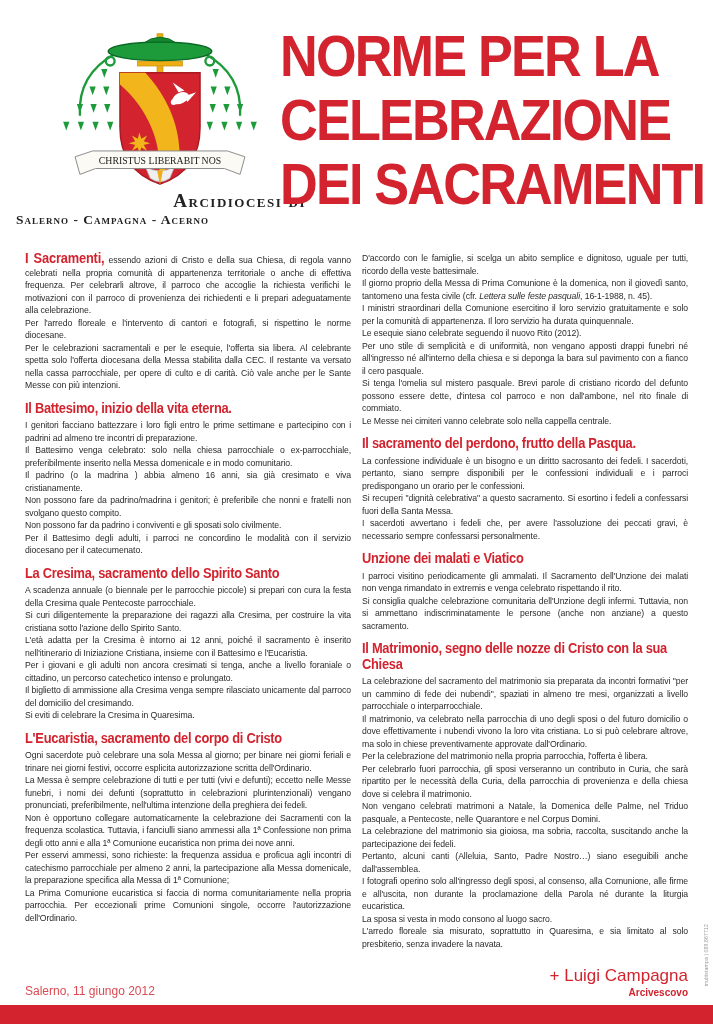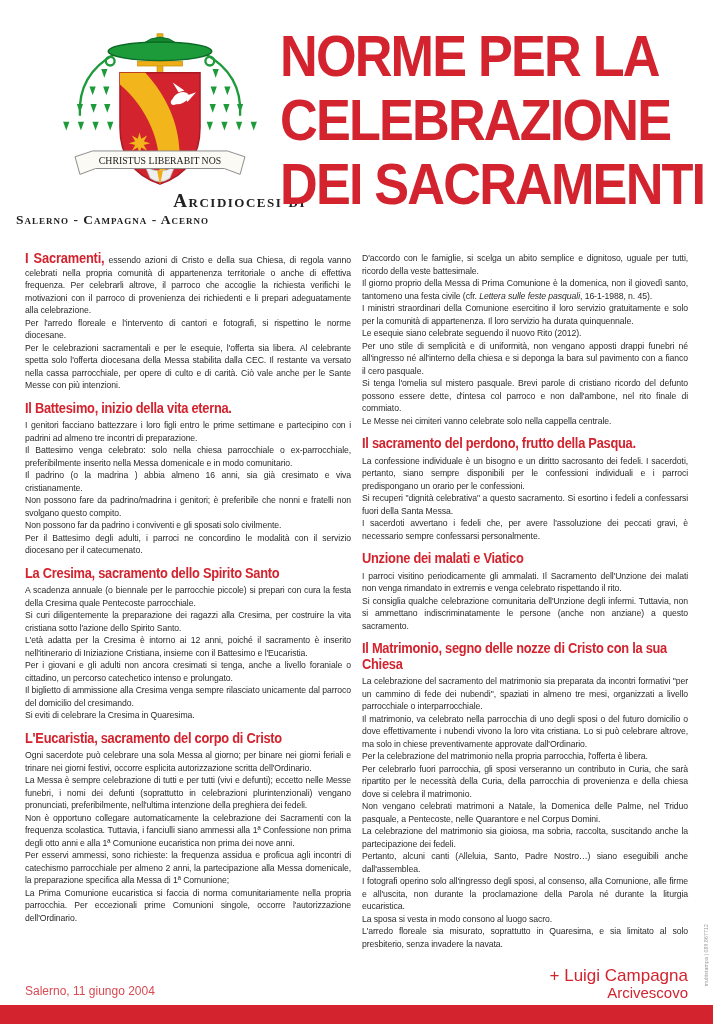--- a/index.html
+++ b/index.html
@@ -44,21 +44,21 @@
     color:#d2232e;font-weight:bold;font-size:14.5px;line-height:15.5px;
     letter-spacing:-0.3px;margin:9px 0 3px 0;text-align:left;
   }
   .col .para i{font-style:italic;}
   
   .dateline{
     position:absolute;left:25px;bottom:26px;color:#d94a52;font-size:12px;
   }
   .signature{position:absolute;right:25px;bottom:24px;text-align:right;color:#d2232e;}
   .sig-name{font-size:17px;line-height:20px;}
-  .sig-role{font-size:15px;font-weight:normal;line-height:14px;}
+  .sig-role{font-size:10px;font-weight:bold;line-height:14px;}
   .print-credit{
     position:absolute;right:4px;bottom:38px;
     writing-mode:vertical-rl;transform:rotate(180deg);
     font-size:5px;color:#999;letter-spacing:0.2px;
   }
   .footer-bar{
     position:absolute;left:0;right:0;bottom:0;height:19px;background:#d2232e;
   }
 </style>
 </head>
@@ -196,20 +196,20 @@
       <p class="para">Per la celebrazione del matrimonio nella propria parrocchia, l'offerta è libera.</p>
       <p class="para">Per celebrarlo fuori parrocchia, gli sposi verseranno un contributo in Curia, che sarà ripartito per le necessità della Curia, della parrocchia di provenienza e della chiesa dove si celebra il matrimonio.</p>
       <p class="para">Non vengano celebrati matrimoni a Natale, la Domenica delle Palme, nel Triduo pasquale, a Pentecoste, nelle Quarantore e nel Corpus Domini.</p>
       <p class="para">La celebrazione del matrimonio sia gioiosa, ma sobria, raccolta, suscitando anche la partecipazione dei fedeli.</p>
       <p class="para">Pertanto, alcuni canti (Alleluia, Santo, Padre Nostro…) siano eseguibili anche dall'assemblea.</p>
       <p class="para">I fotografi operino solo all'ingresso degli sposi, al consenso, alla Comunione, alle firme e all'uscita, non durante la proclamazione della Parola né durante la liturgia eucaristica.</p>
       <p class="para">La sposa si vesta in modo consono al luogo sacro.</p>
       <p class="para">L'arredo floreale sia misurato, soprattutto in Quaresima, e sia limitato al solo presbiterio, senza invadere la navata.</p>
     </section>
 
-  <div class="dateline">Salerno, 11 giungo 2004</div>
+  <div class="dateline">Salerno, 11 giungo 2012</div>
   <div class="signature">
     <div class="sig-name">+ Luigi Campagna</div>
     <div class="sig-role">Arcivescovo</div>
   </div>
   <div class="print-credit">multistampa | 089.867712</div>
   <div class="footer-bar"></div>
 </div>
 
 </body></html>

